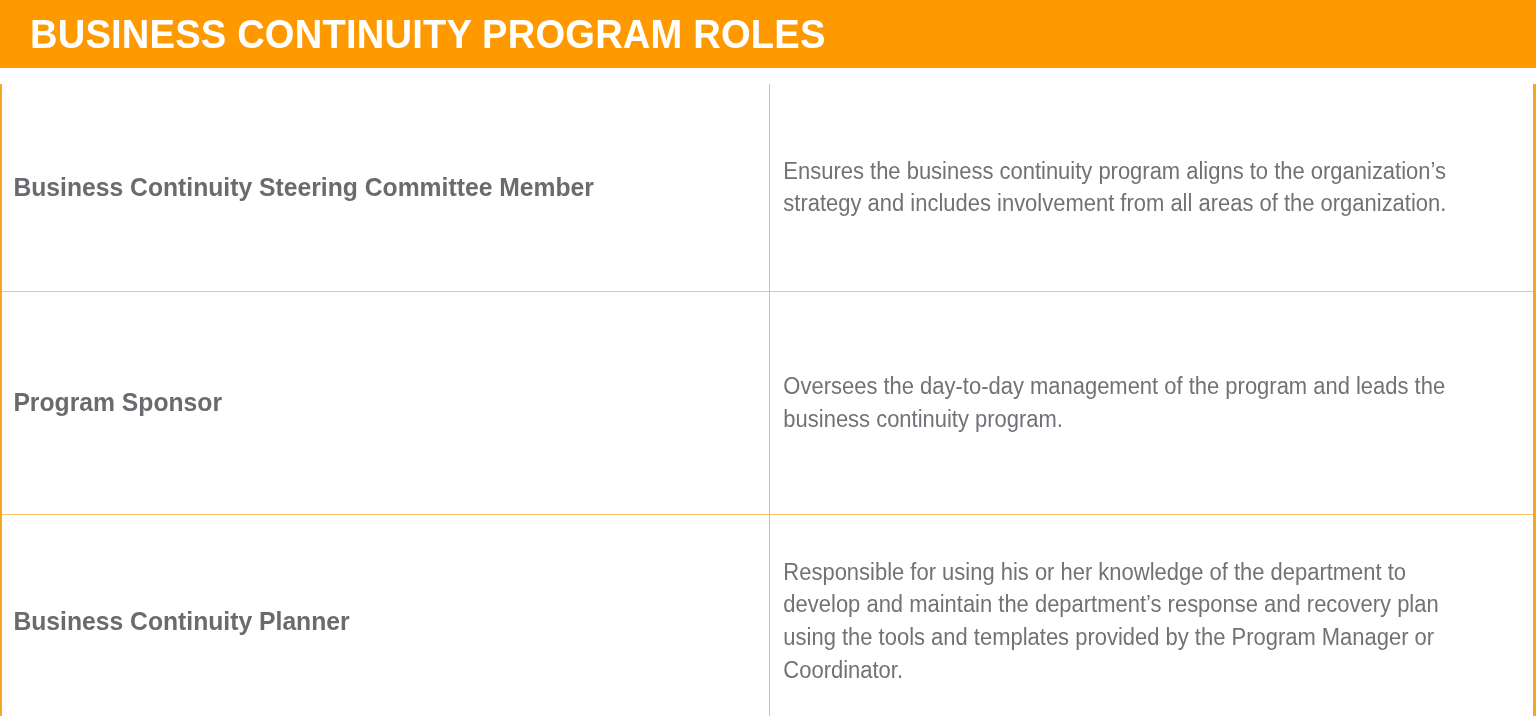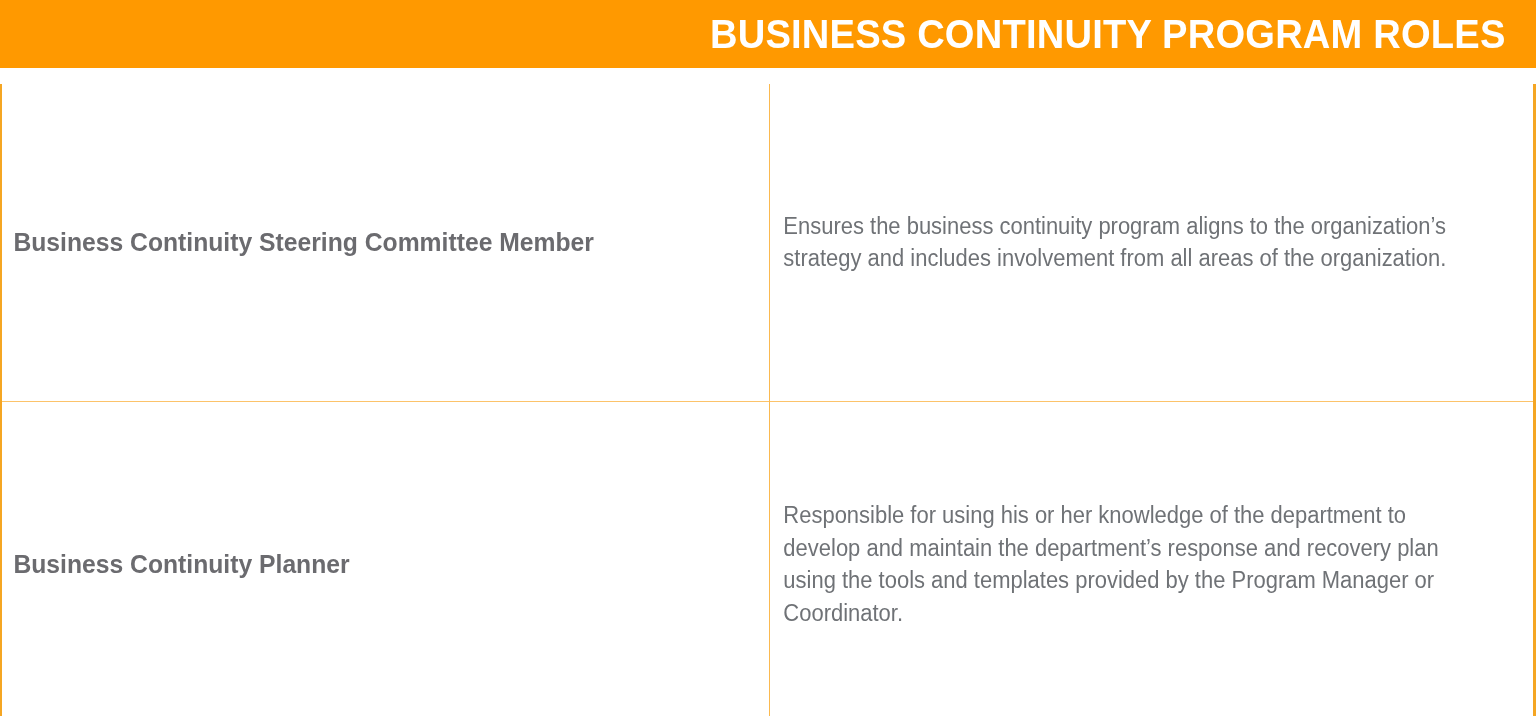--- a/index.html
+++ b/index.html
@@ -25,21 +25,21 @@
   
   .header-band {
     position: absolute;
     left: 0;
     top: 0;
     width: 1536px;
     height: 68px;
     background: #ff9900;
     display: flex;
     align-items: center;
-    justify-content: flex-end;
+    justify-content: flex-start;
   }
   .header-title {
     color: #ffffff;
     font-size: 41px;
     font-weight: bold;
     letter-spacing: 0.2px;
     line-height: 1;
     text-transform: uppercase;
     font-family: "Liberation Sans Narrow", "Liberation Sans", "DejaVu Sans", sans-serif;
     transform: scaleX(0.93);
@@ -132,20 +132,28 @@
       <tbody>
         <tr class="row-1">
           <td class="col-role">
             <span class="role-name">Business Continuity Steering Committee Member</span>
           </td>
           <td class="col-desc">
             <span class="role-desc">Ensures the business continuity program aligns to the organization’s strategy and includes involvement from all areas of the organization.</span>
           </td>
         </tr>
 
+        <tr class="row-2">
+          <td class="col-role">
+            <span class="role-name">Program Sponsor</span>
+          </td>
+          <td class="col-desc">
+            <span class="role-desc">Oversees the day-to-day management of the program and leads the business continuity program.</span>
+          </td>
+        </tr>
 
 
         <tr class="row-4">
           <td class="col-role">
             <span class="role-name">Business Continuity Planner</span>
           </td>
           <td class="col-desc">
             <span class="role-desc">Responsible for using his or her knowledge of the department to develop and maintain the department’s response and recovery plan using the tools and templates provided by the Program Manager or Coordinator.</span>
           </td>
         </tr>

